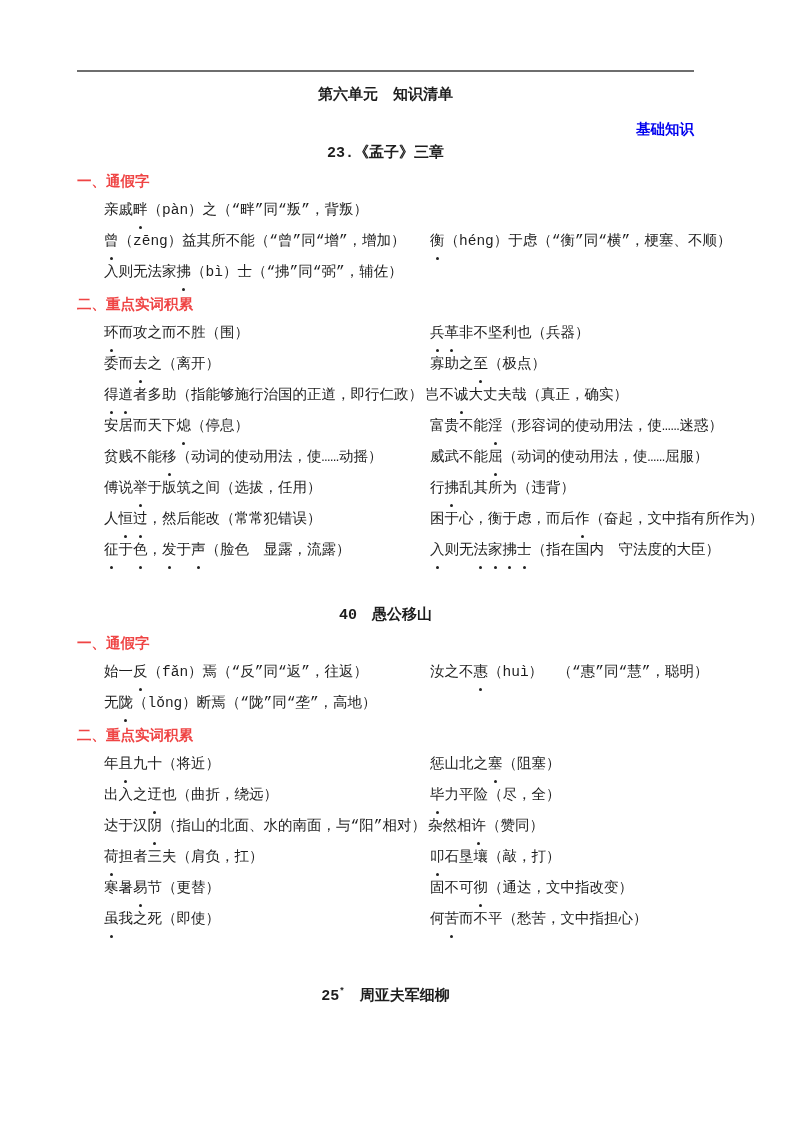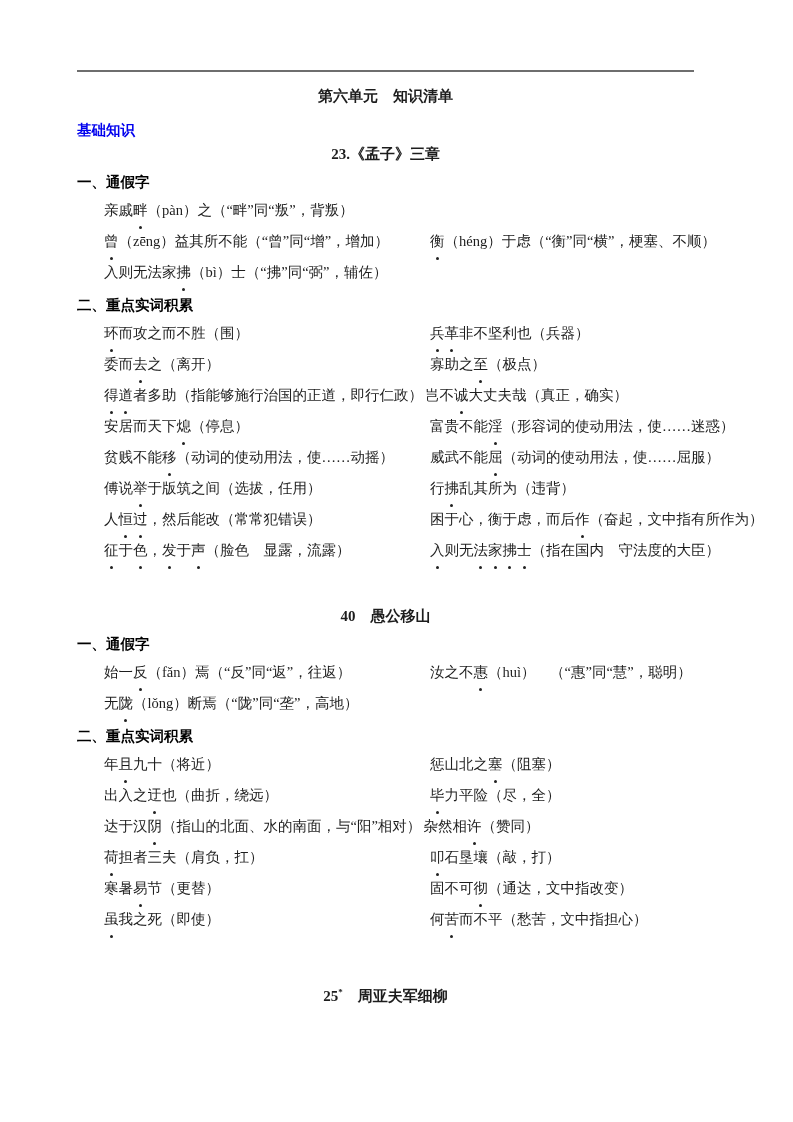--- a/index.html
+++ b/index.html
@@ -2,29 +2,29 @@
 <html><head>
 <meta charset="utf-8">
 <style>
   * { margin: 0; padding: 0; box-sizing: border-box; }
   html, body { background: #ffffff; }
   body {
     width: 793px; height: 1122px; overflow: hidden;
     font-family: "Liberation Serif", "DejaVu Serif", serif;
     color: #1d1d1d;
   }
-  .page { padding: 70px 99px 0 77px; }
+  .page { padding: 70px 99px 0 77px; font-family: Liberation Mono, monospace; }
   .top-rule { border-top: 2px solid #6e6e6e; }
   .unit-title  { margin-top: 13px; text-align: center; font-weight: bold; font-size: 15px; line-height: 22px; }
-  .subtitle    { margin-top: 12px; text-align: left; font-weight: bold; font-size: 14.5px; line-height: 22px; color: #0000ee; }
+  .subtitle    { margin-top: 12px; text-align: right; font-weight: bold; font-size: 14.5px; line-height: 22px; color: #0000ee; }
   .lesson-title{ margin-top: 2px;  text-align: center; font-weight: bold; font-size: 15px; line-height: 22px; }
   .lesson-title.gap-24 { margin-top: 39px; }
   .lesson-title.gap-25 { margin-top: 46px; }
   .lesson-title sup { font-size: 9px; vertical-align: super; }
-  .sec-heading { margin-top: 6px; color: #000000; font-weight: bold; font-size: 14.5px; line-height: 22px; }
+  .sec-heading { margin-top: 6px; color: #ef4444; font-weight: bold; font-size: 14.5px; line-height: 22px; }
   .rows { margin-top: 2px; }
   .row {
     position: relative; height: 31px; line-height: 31px;
     padding-left: 27px; font-size: 14.5px; white-space: nowrap;
   }
   .cell { display: inline-block; }
   .cell.right { position: absolute; left: 353px; top: 0; }
   .row.flow { display: flex; gap: 2px; }
   .row.flow .cell.right { position: static; }
   .emph { position: relative; display: inline-block; }

